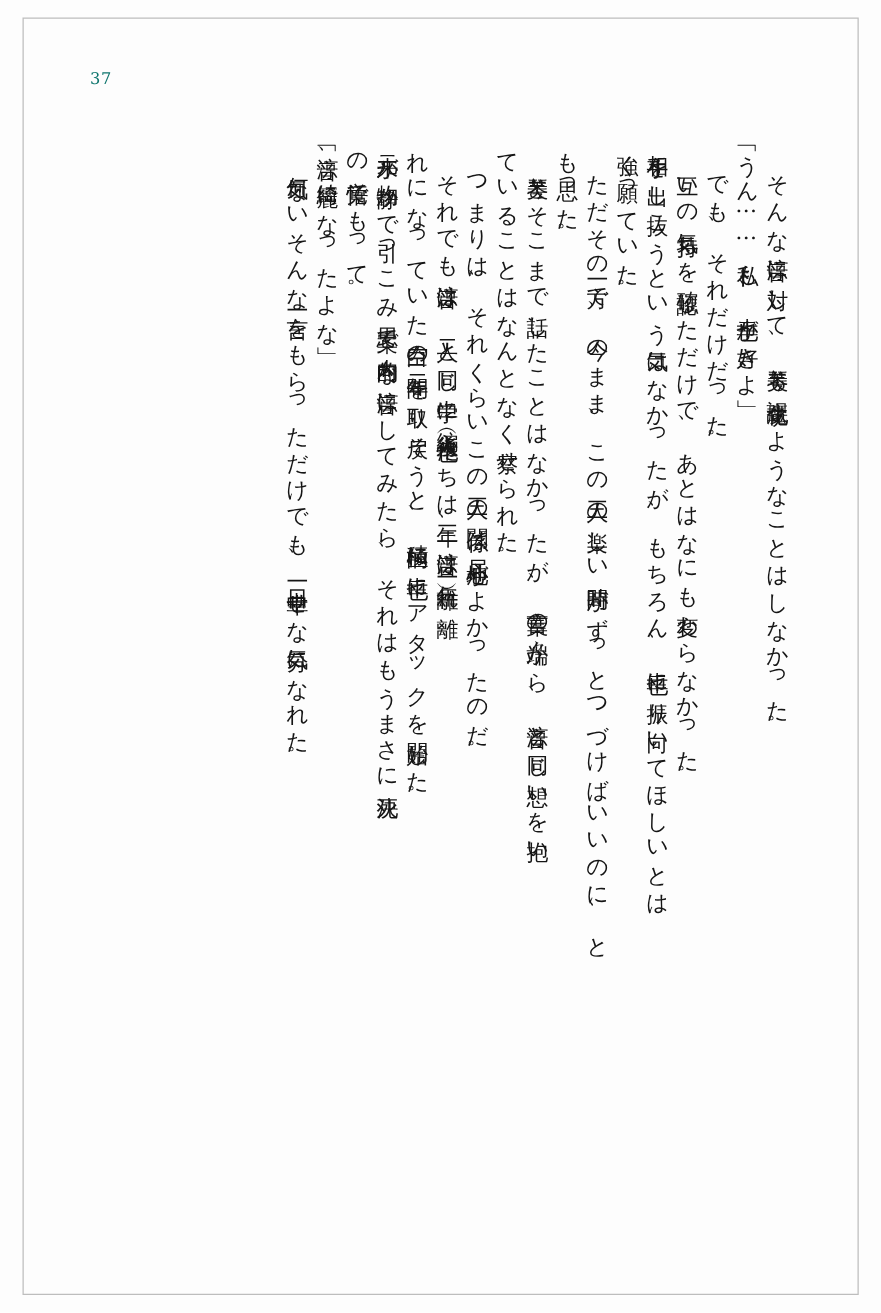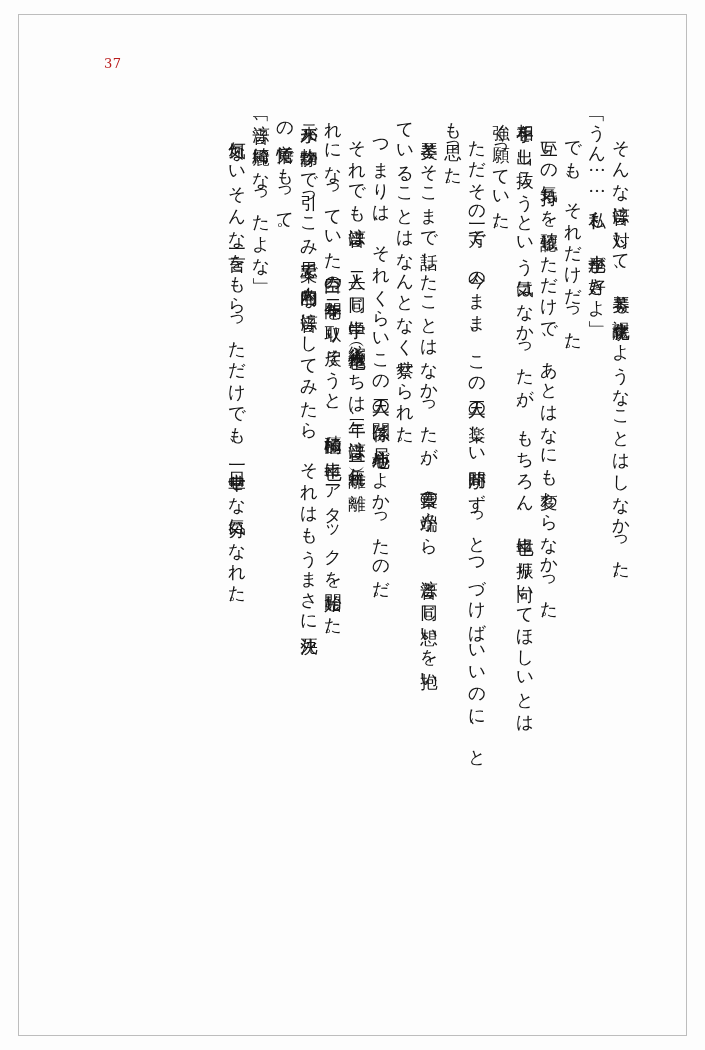--- a/index.html
+++ b/index.html
@@ -29,25 +29,25 @@
     left: 18px;
     top: 14px;
     width: 669px;
     height: 1022px;
     border: 1px solid #bdbdbd;
     box-sizing: border-box;
     pointer-events: none;
   }
   .page-number {
     position: absolute;
-    left: 104px;
+    left: 72px;
     top: 56px;
     font-size: 13px;
     letter-spacing: 0.5px;
-    color: #b91c1c;
+    color: #0f766e;
     font-family: "DejaVu Serif", "Liberation Serif", serif;
   }
   .text-block {
     position: absolute;
     right: 76px;
     top: 110px;
     height: 800px;
     width: 540px;
     display: flex;
     flex-direction: row-reverse;

